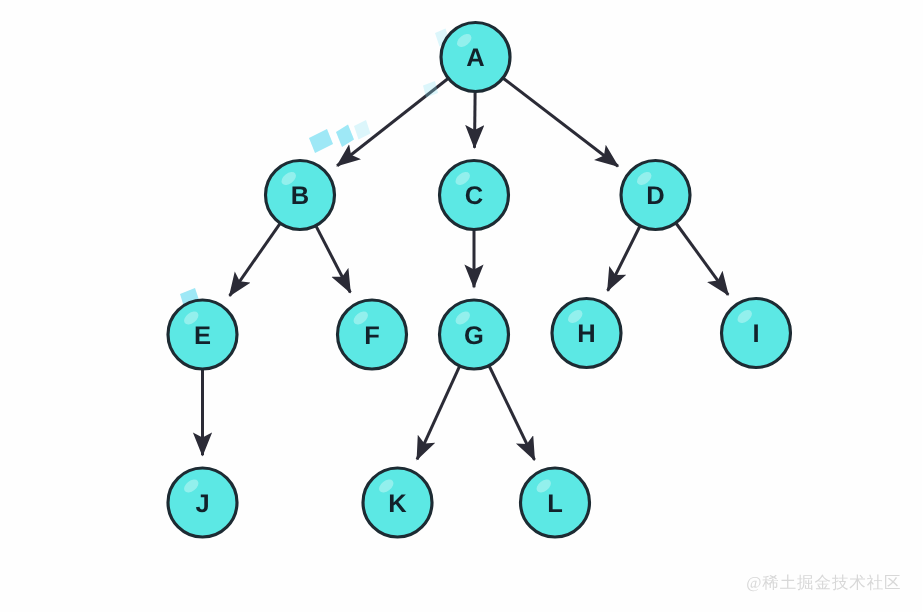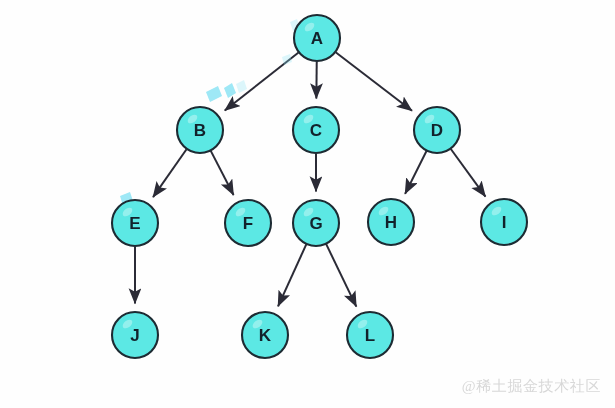--- a/index.html
+++ b/index.html
@@ -55,21 +55,21 @@
   }
   .artifact-soft {
     fill: #8fe6f5;
     opacity: 0.3;
   }
   #watermark {
     position: absolute;
     right: 14px;
     bottom: 12px;
     font-family: Liberation Serif, serif;
-    font-size: 15px;
+    font-size: 11px;
     color: #d8d8d8;
     letter-spacing: 0.6px;
     white-space: nowrap;
     user-select: none;
   }
 </style>
 </head>
 <body>
 
 <div id="canvas">

